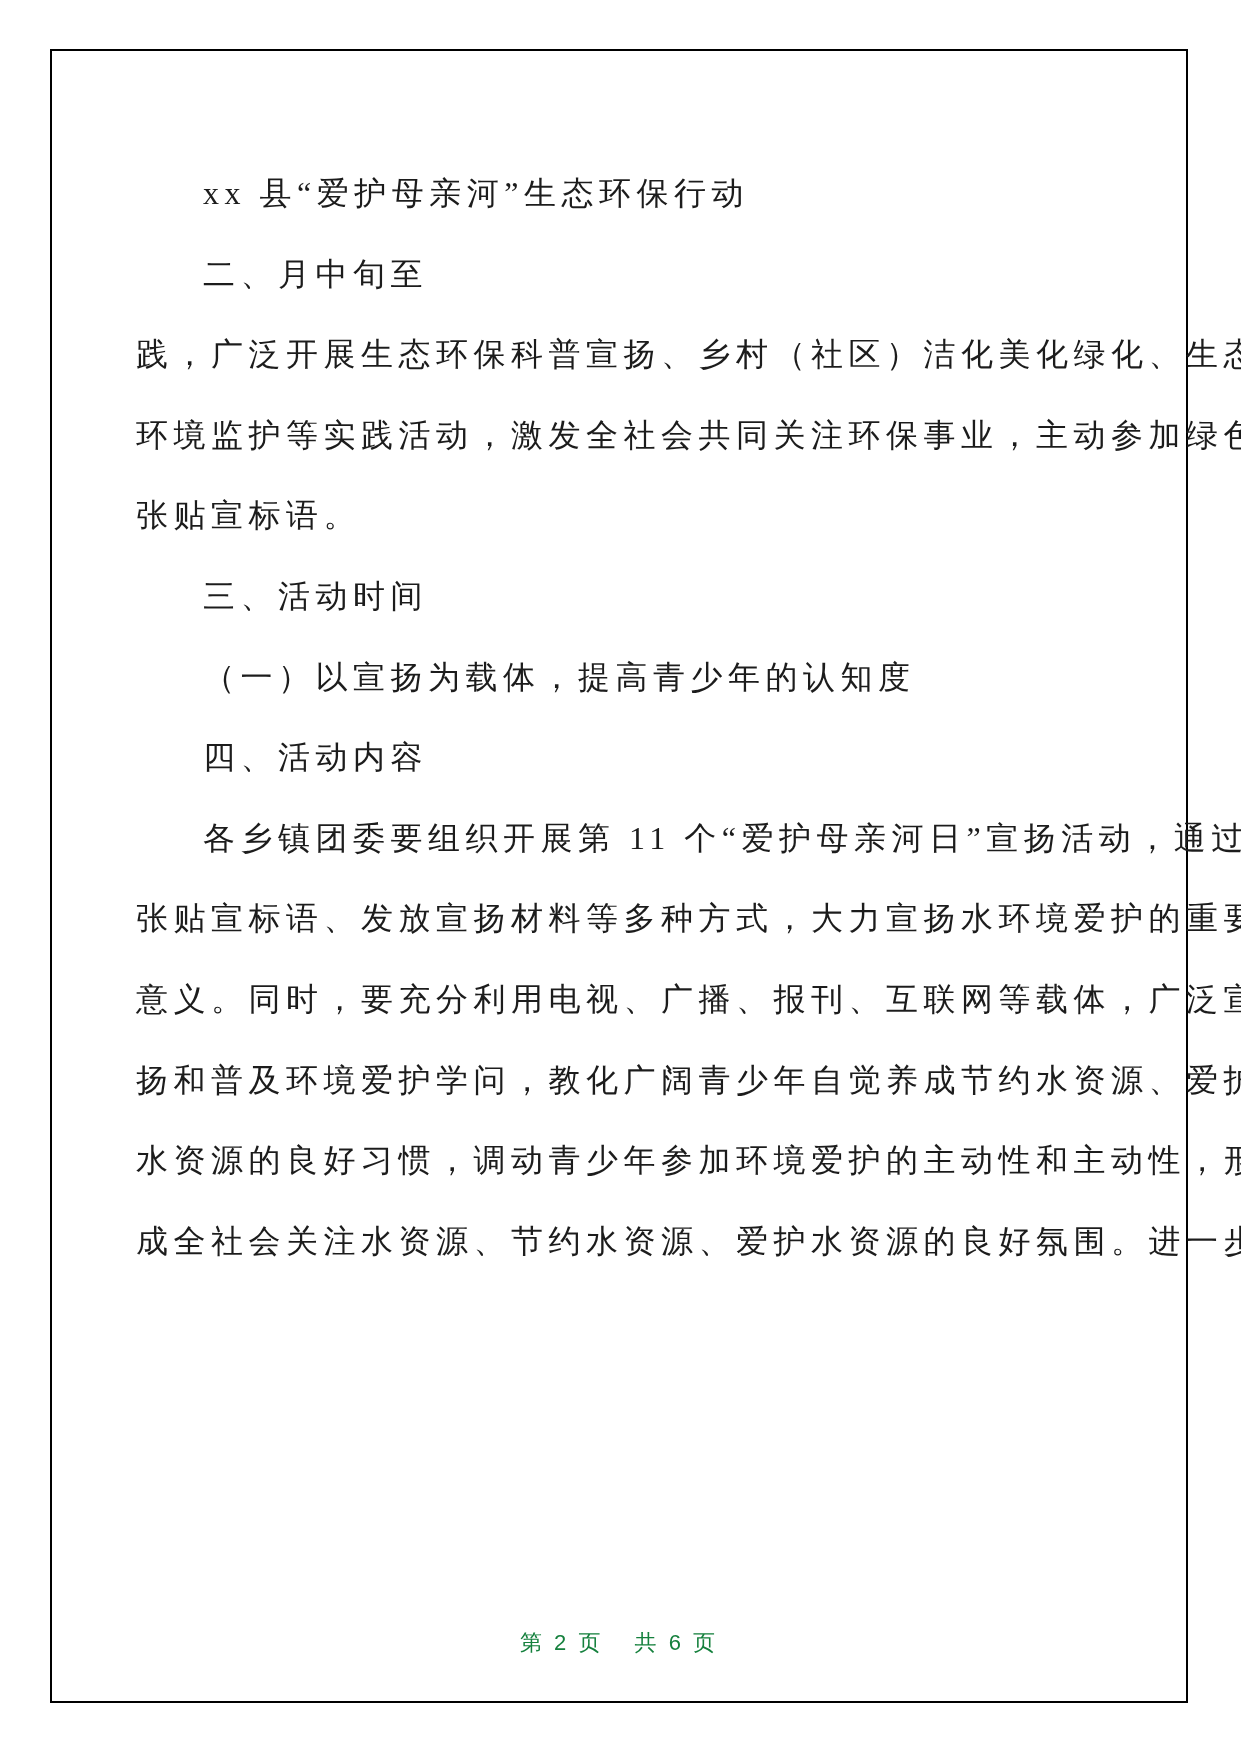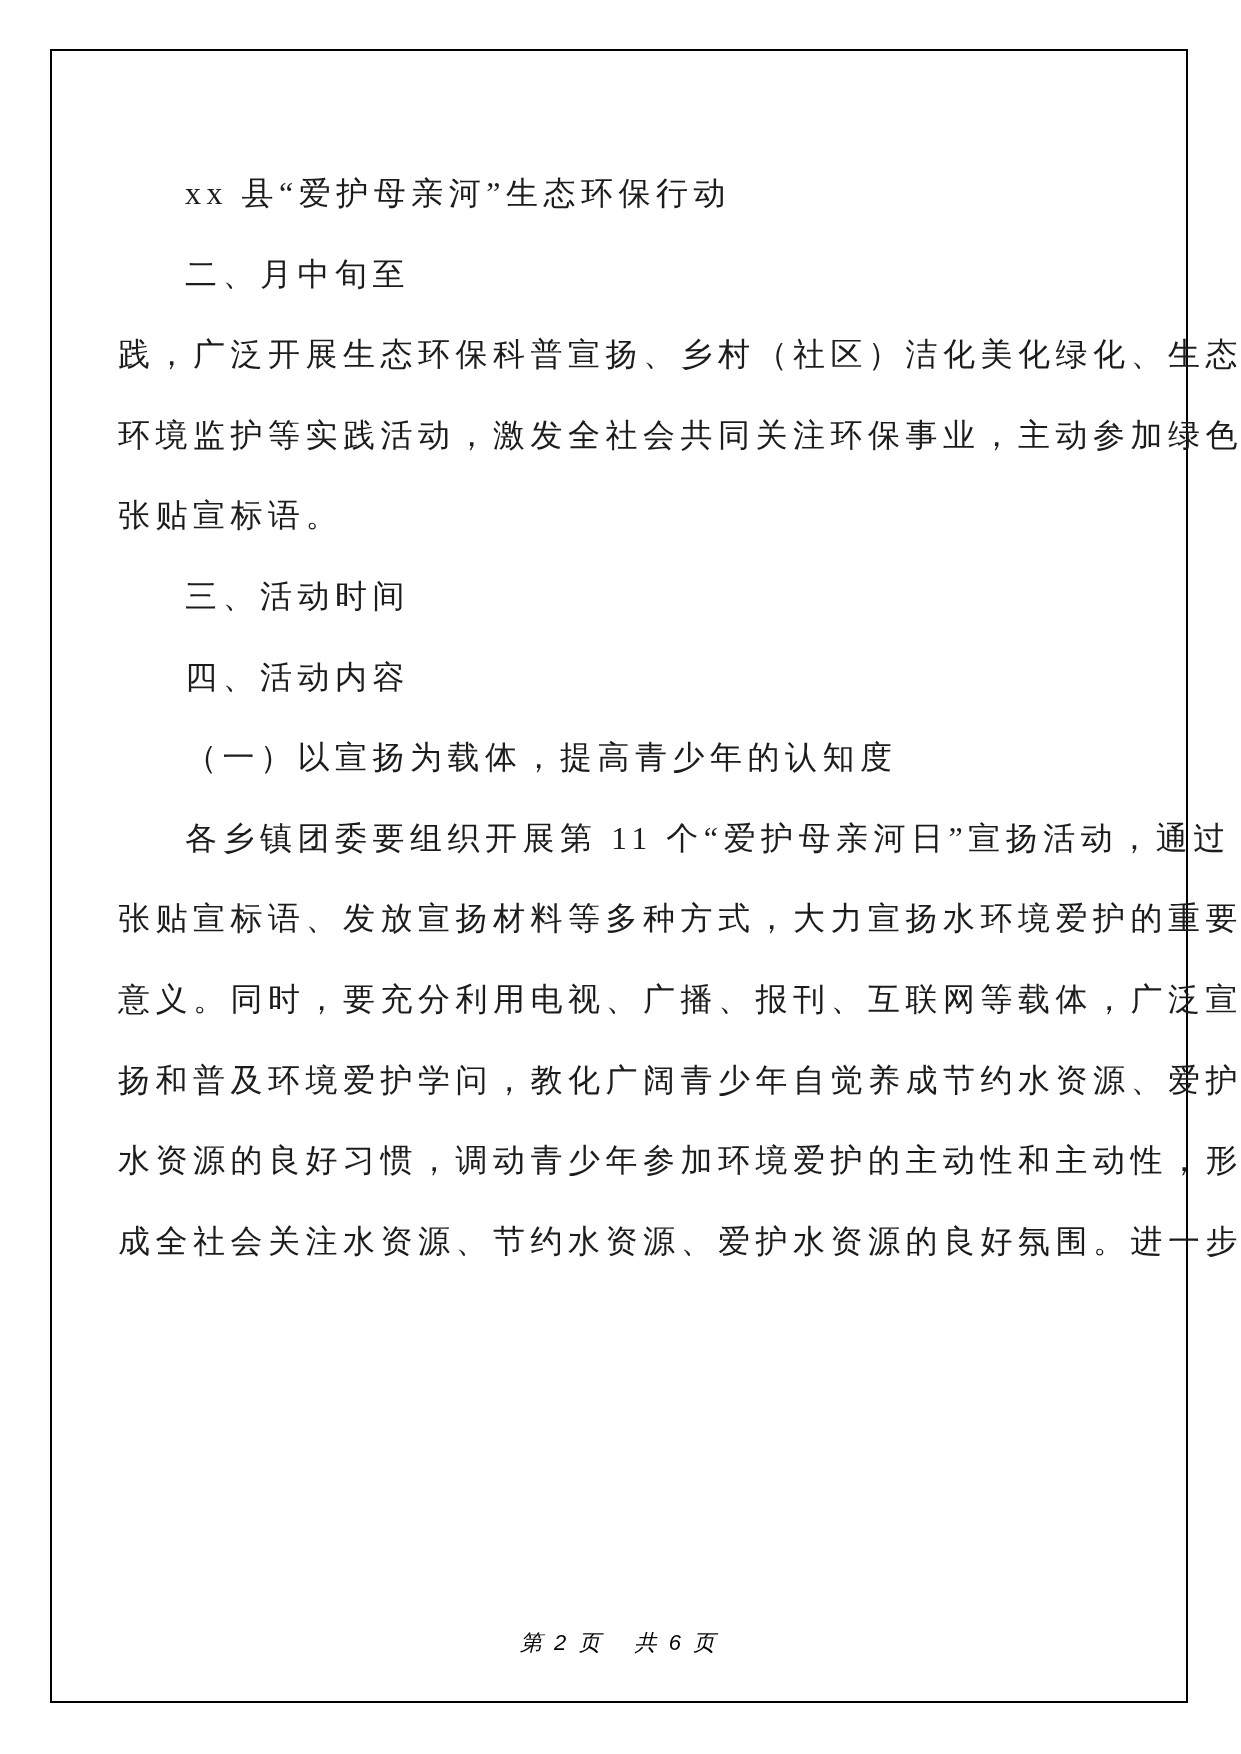--- a/index.html
+++ b/index.html
@@ -19,21 +19,21 @@
     left: 50px;
     top: 49px;
     width: 1138px;
     height: 1654px;
     border: 2px solid #000000;
     box-sizing: border-box;
     background: #ffffff;
   }
   .doc-content {
     position: absolute;
-    left: 66px;
+    left: 84px;
     top: 102px;
     width: 990px;
   }
   .text-line {
     height: 80.6px;
     line-height: 80.6px;
     font-size: 32px;
     letter-spacing: 5.5px;
     color: #1c1c1c;
     white-space: nowrap;
@@ -44,41 +44,40 @@
   }
   .page-footer {
     position: absolute;
     left: 0;
     right: 0;
     top: 1577px;
     text-align: center;
     font-family: "Liberation Sans", "DejaVu Sans", sans-serif;
     font-size: 22px;
     letter-spacing: 3px;
-    color: #000000;
-    font-style: italic;
+    color: #15803d;
   }
   .page-footer .footer-total {
     display: inline-block;
     margin-left: 22px;
   }
 </style>
 </head>
 <body>
 
 <div class="page-frame">
   <div class="doc-content" id="doc-lines">
       <div class="text-line indent">xx 县“爱护母亲河”生态环保行动</div>
       <div class="text-line indent">二、月中旬至</div>
       <div class="text-line">践，广泛开展生态环保科普宣扬、乡村（社区）洁化美化绿化、生态</div>
       <div class="text-line">环境监护等实践活动，激发全社会共同关注环保事业，主动参加绿色</div>
       <div class="text-line">张贴宣标语。</div>
       <div class="text-line indent">三、活动时间</div>
+      <div class="text-line indent">（一）以宣扬为载体，提高青少年的认知度</div>
       <div class="text-line indent">四、活动内容</div>
-      <div class="text-line indent">（一）以宣扬为载体，提高青少年的认知度</div>
       <div class="text-line indent">各乡镇团委要组织开展第 11 个“爱护母亲河日”宣扬活动，通过</div>
       <div class="text-line">张贴宣标语、发放宣扬材料等多种方式，大力宣扬水环境爱护的重要</div>
       <div class="text-line">意义。同时，要充分利用电视、广播、报刊、互联网等载体，广泛宣</div>
       <div class="text-line">扬和普及环境爱护学问，教化广阔青少年自觉养成节约水资源、爱护</div>
       <div class="text-line">水资源的良好习惯，调动青少年参加环境爱护的主动性和主动性，形</div>
       <div class="text-line">成全社会关注水资源、节约水资源、爱护水资源的良好氛围。进一步</div>
     </div>
   <div class="page-footer">
     <span class="footer-current">第 2 页</span>
     <span class="footer-total">共 6 页</span>

